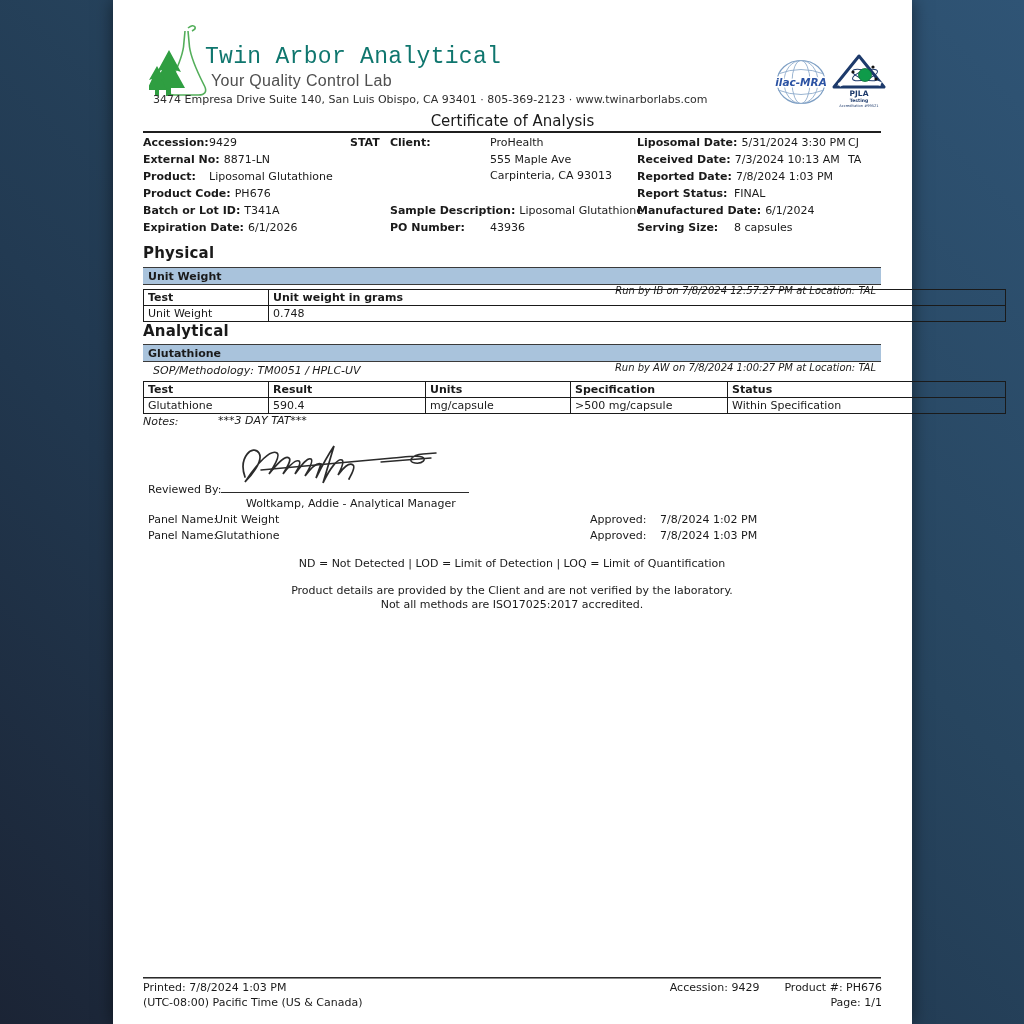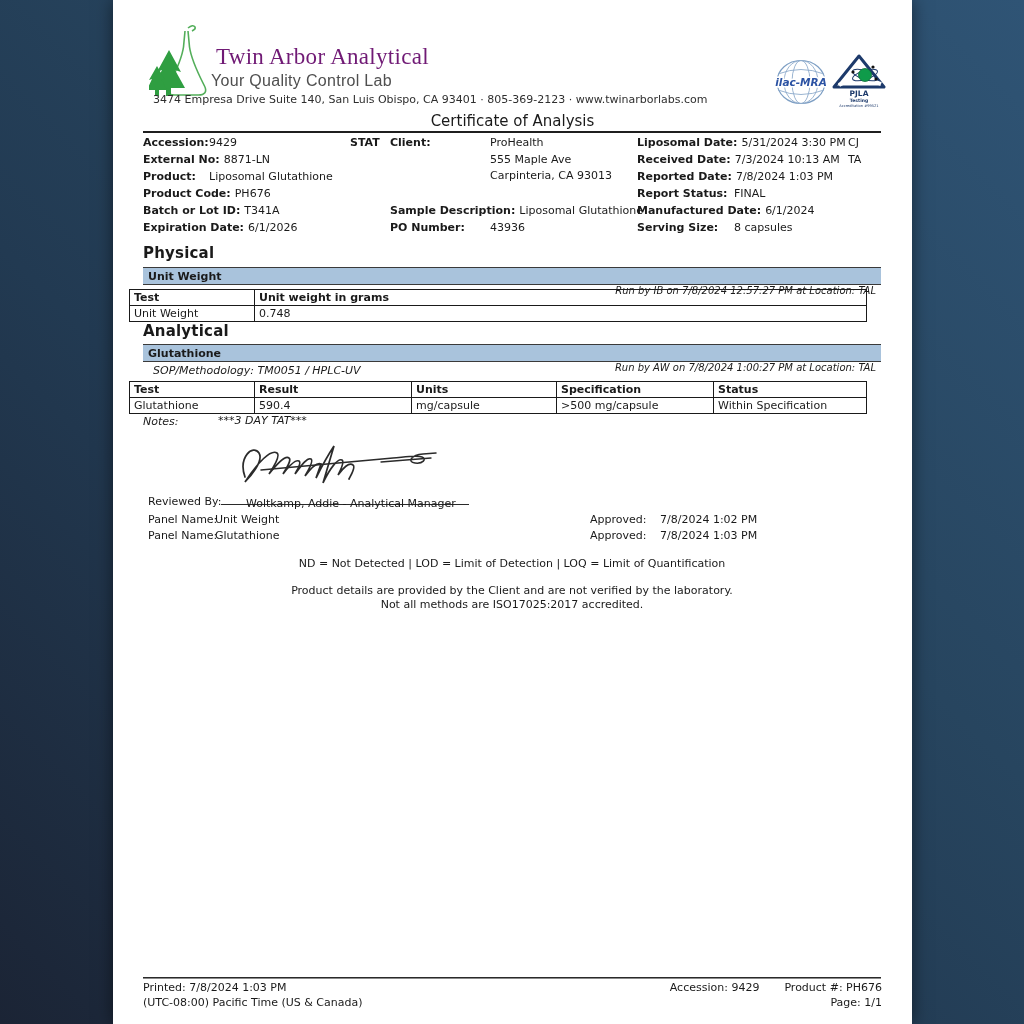--- a/index.html
+++ b/index.html
@@ -3,21 +3,21 @@
 <meta charset="utf-8">
 <style>
   html,body{margin:0;padding:0;}
   .stage{position:relative;width:1024px;height:1024px;overflow:hidden;
          background:linear-gradient(to bottom left,#2f5475 0%,#27455f 38%,#223a52 62%,#1b2435 100%);
          font-family:"DejaVu Sans","Liberation Sans",sans-serif;color:#1a1a1a;}
   .sheet{position:absolute;left:113px;top:0;width:799px;height:1024px;background:#ffffff;
          box-shadow:0 0 16px rgba(0,0,0,.5);}
   .abs{position:absolute;white-space:nowrap;}
   
-  .company{font-size:23px;color:#701a75;letter-spacing:.3px;font-family:Liberation Serif, serif;margin-left:11px;}
+  .company{font-size:23px;color:#0f766e;letter-spacing:.3px;font-family:Liberation Mono, monospace;}
   .tagline{font-size:16px;color:#4f4f4f;letter-spacing:.3px;font-family:"Liberation Sans",sans-serif;}
   .address{font-size:11px;color:#2e2e2e;}
   .doc-title{left:0;width:799px;text-align:center;font-size:15px;}
   .rule{left:30px;width:738px;height:2px;background:#1f1f1f;}
   
   .irow{position:absolute;display:flex;font-size:11px;line-height:14px;white-space:nowrap;}
   .lbl{font-weight:bold;}
   .w66{min-width:66px;}
   .w81{min-width:81px;}
   .w100{min-width:100px;}
@@ -25,21 +25,21 @@
   .gap4{margin-right:4px;}
   .stat{font-weight:bold;font-size:11px;}
   .initials{font-size:11px;}
   
   .sect{left:30px;font-size:15px;font-weight:bold;letter-spacing:.2px;}
   .bar{position:absolute;left:30px;width:738px;height:18px;background:#a9c3dc;
        border-top:1px solid #3a3a3a;border-bottom:1px solid #3a3a3a;box-sizing:border-box;
        display:flex;justify-content:space-between;align-items:center;padding:0 5px;}
   .bar .t{font-weight:bold;font-size:11px;}
   .bar .r{font-style:italic;font-size:10px;margin-top:29px;}
-  .dtable{position:absolute;left:16px;width:738px;border-collapse:collapse;table-layout:fixed;}
+  .dtable{position:absolute;left:30px;width:863px;border-collapse:collapse;table-layout:fixed;}
   .dtable th,.dtable td{border:1px solid #1a1a1a;padding:1px 4px;font-size:11px;line-height:13px;
        text-align:left;overflow:hidden;white-space:nowrap;}
   .dtable th{font-weight:bold;}
   .italic{font-style:italic;}
   .sop{left:40px;font-size:11px;font-style:italic;}
   
   .rev-line{display:inline-block;width:248px;border-bottom:1px solid #2a2a2a;height:12px;}
   .small{font-size:11px;}
   .center{left:30px;width:738px;text-align:center;font-size:11px;white-space:normal;}
   .fline{left:30px;width:738px;height:1px;background:#2a2a2a;border-bottom:1px solid #8a8a8a;}
@@ -221,21 +221,21 @@
       </tbody>
     </table>
     <div class="abs small italic" style="left:30px;top:415px;">Notes:</div>
     <div class="abs small italic" style="left:105px;top:414px;">***3 DAY TAT***</div>
 
     <svg class="abs" style="left:118px;top:437px;" width="212" height="58" viewBox="0 0 212 58">
       <path d="M14 40 C7 20 22 7 28 16 C33 24 19 40 14 45 C27 25 40 12 46 16 C50 19 42 31 38 37 C46 27 54 18 58 21 C61 23 55 32 52 37 C58 29 64 22 68 24 C71 26 66 33 64 37 C70 29 76 20 80 22 C83 24 77 34 74 39 C80 31 86 25 90 27 L85 41 C92 27 99 15 103 9 L92 46 C99 31 107 21 111 23 C114 25 109 34 107 38 C112 31 118 25 122 28 C125 30 120 38 118 42" fill="none" stroke="#2b2b2b" stroke-width="1.7" stroke-linecap="round"></path>
       <path d="M30 33 L162 21 C174 20 186 18 191 20 C196 22 192 27 184 26 C176 25 180 18 192 17 L205 16" fill="none" stroke="#2b2b2b" stroke-width="1.5" stroke-linecap="round"></path>
       <path d="M150 25 L200 21" fill="none" stroke="#2b2b2b" stroke-width="1.3" stroke-linecap="round"></path>
     </svg>
-    <div class="abs small" style="left:35px;top:492px;">
+    <div class="abs small" style="left:35px;top:480px;">
       <span>Reviewed By:</span><span class="rev-line"></span>
     </div>
     <div class="abs small" style="left:133px;top:497px;">Woltkamp, Addie   -   Analytical Manager</div>
 
     <div>
       <span class="abs small" style="left:35px;top:513px;">Panel Name:</span>
       <span class="abs small" style="left:102px;top:513px;">Unit Weight</span>
       <span class="abs small" style="left:477px;top:513px;">Approved:</span>
       <span class="abs small" style="left:547px;top:513px;">7/8/2024 1:02 PM</span>
     </div>

